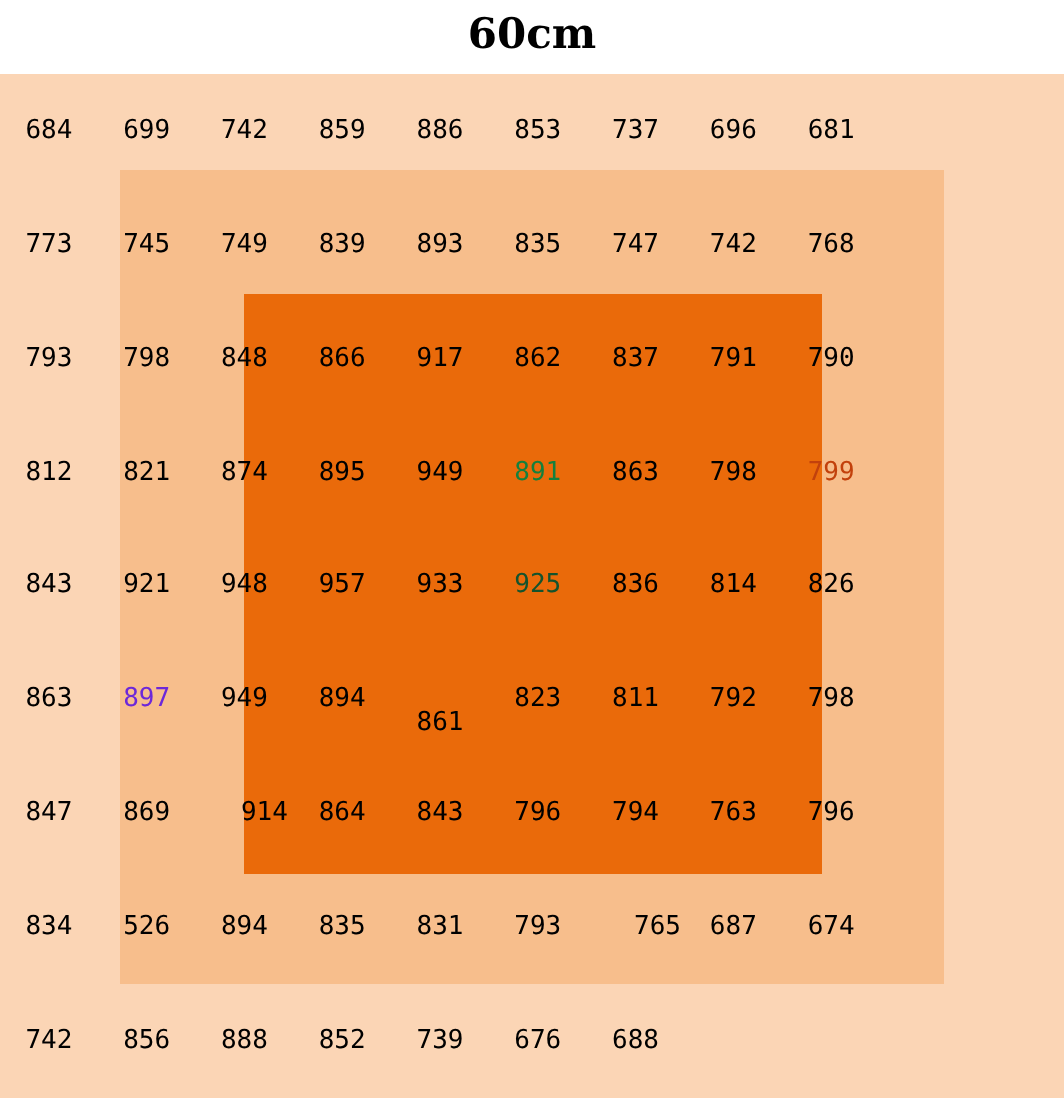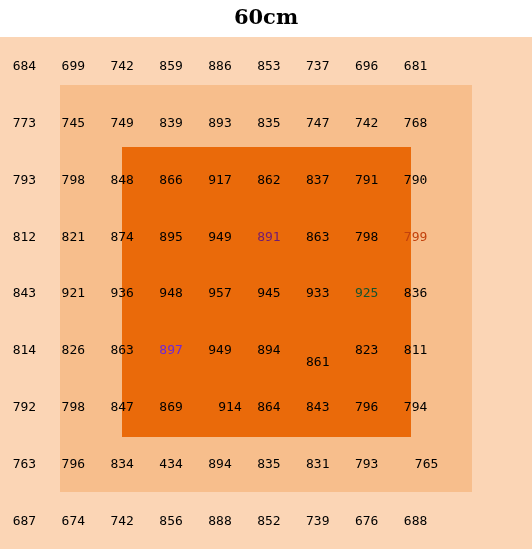--- a/index.html
+++ b/index.html
@@ -193,50 +193,44 @@
         <div class="cell">
           <span class="cell-value" style="color: rgb(0, 0, 0);">874</span>
         </div>
         <div class="cell">
           <span class="cell-value" style="color: rgb(0, 0, 0);">895</span>
         </div>
         <div class="cell">
           <span class="cell-value" style="color: rgb(0, 0, 0);">949</span>
         </div>
         <div class="cell">
-          <span class="cell-value" style="color: #701a75;">891</span>
+          <span class="cell-value" style="color: #15803d;">891</span>
         </div>
         <div class="cell">
           <span class="cell-value" style="color: rgb(0, 0, 0);">863</span>
         </div>
         <div class="cell">
           <span class="cell-value" style="color: rgb(0, 0, 0);">798</span>
         </div>
         <div class="cell">
           <span class="cell-value" style="color: #c2410c;">799</span>
         </div>
         <div class="cell">
           <span class="cell-value" style="color: rgb(0, 0, 0);">843</span>
         </div>
         <div class="cell">
           <span class="cell-value" style="color: rgb(0, 0, 0);">921</span>
         </div>
         <div class="cell">
-          <span class="cell-value" style="color: rgb(0, 0, 0);">936</span>
-        </div>
-        <div class="cell">
           <span class="cell-value" style="color: rgb(0, 0, 0);">948</span>
         </div>
         <div class="cell">
           <span class="cell-value" style="color: rgb(0, 0, 0);">957</span>
         </div>
         <div class="cell">
-          <span class="cell-value" style="color: rgb(0, 0, 0);">945</span>
-        </div>
-        <div class="cell">
           <span class="cell-value" style="color: rgb(0, 0, 0);">933</span>
         </div>
         <div class="cell">
           <span class="cell-value" style="color: #14532d;">925</span>
         </div>
         <div class="cell">
           <span class="cell-value" style="color: rgb(0, 0, 0);">836</span>
         </div>
         <div class="cell">
           <span class="cell-value" style="color: rgb(0, 0, 0);">814</span>
@@ -295,21 +289,21 @@
         <div class="cell">
           <span class="cell-value" style="color: rgb(0, 0, 0);">763</span>
         </div>
         <div class="cell">
           <span class="cell-value" style="color: rgb(0, 0, 0);">796</span>
         </div>
         <div class="cell">
           <span class="cell-value" style="color: rgb(0, 0, 0);">834</span>
         </div>
         <div class="cell">
-          <span class="cell-value" style="color: rgb(0, 0, 0);">434</span>
+          <span class="cell-value" style="color: rgb(0, 0, 0);">526</span>
         </div>
         <div class="cell">
           <span class="cell-value" style="color: rgb(0, 0, 0);">894</span>
         </div>
         <div class="cell">
           <span class="cell-value" style="color: rgb(0, 0, 0);">835</span>
         </div>
         <div class="cell">
           <span class="cell-value" style="color: rgb(0, 0, 0);">831</span>
         </div>

